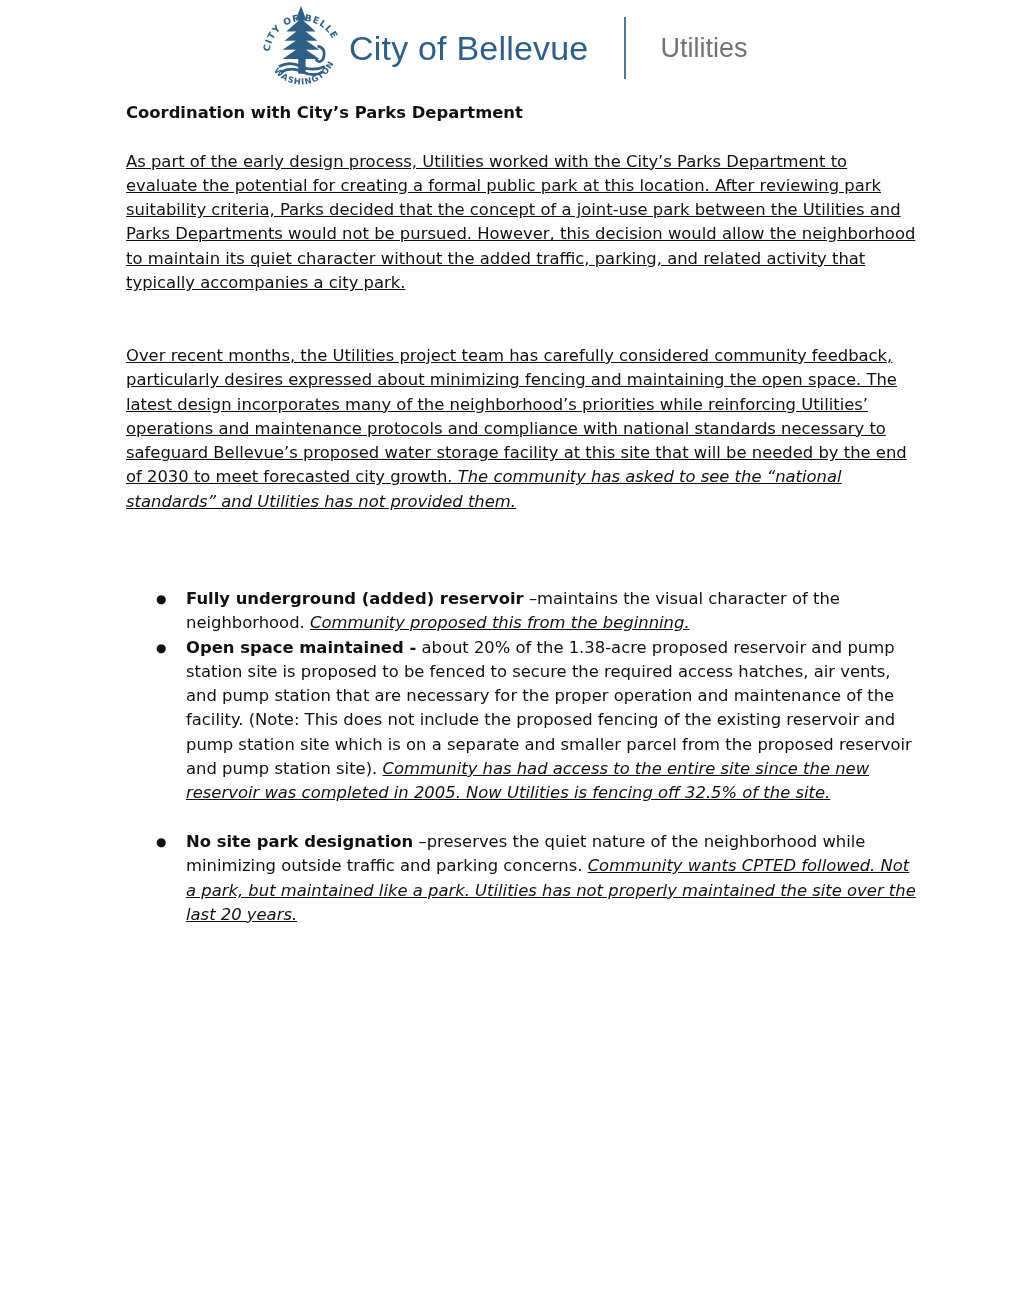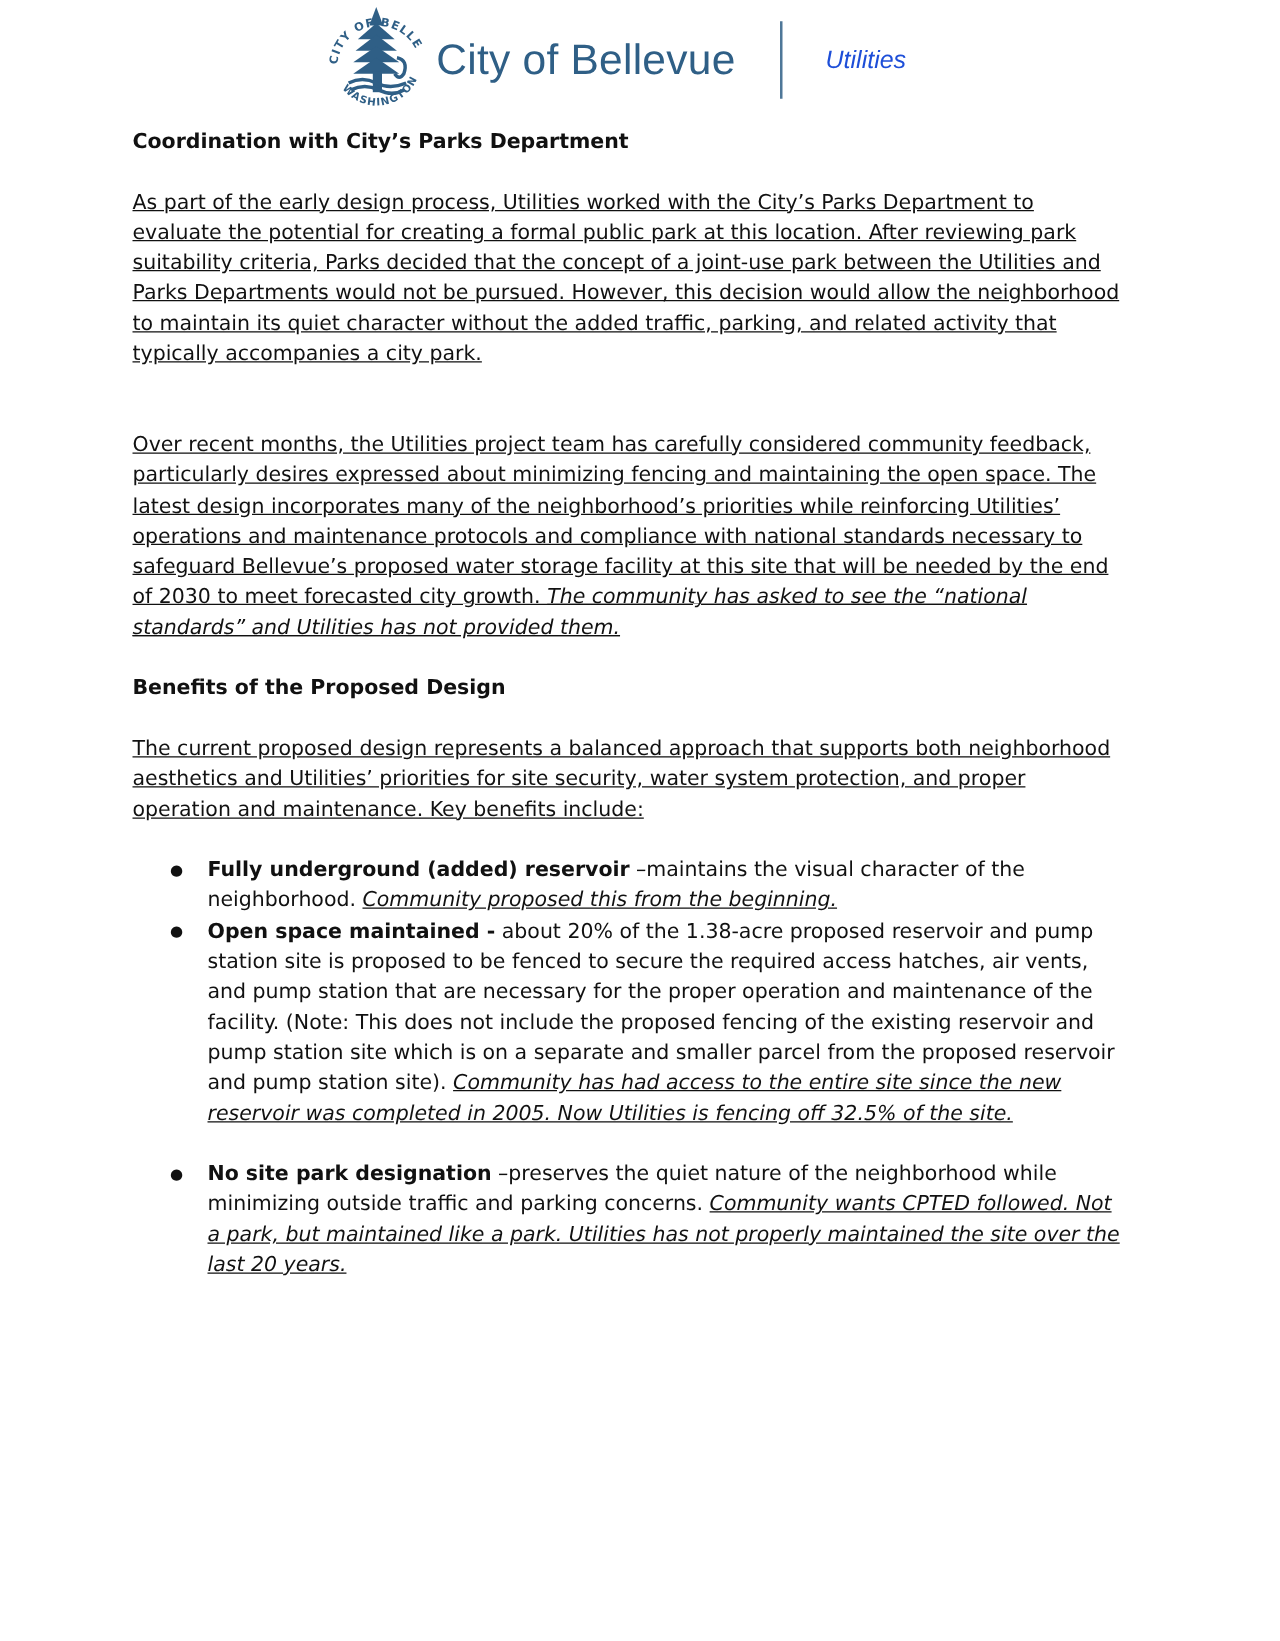--- a/index.html
+++ b/index.html
@@ -13,24 +13,24 @@
     }
     .seal { width: 92px; height: 92px; flex: 0 0 auto; }
     .brand-name {
       font-family: "Liberation Sans", sans-serif; font-size: 34px; color: #2f5f86;
       margin-left: 2px; letter-spacing: 0.2px; white-space: nowrap;
     }
     .brand-divider {
       width: 2px; height: 62px; background: #2f5f86; margin-left: 36px; margin-right: 34px; opacity: 0.85;
     }
     .brand-dept {
-      font-family: "Liberation Sans", sans-serif; font-size: 20px; color: #1d4ed8; white-space: nowrap; font-style: italic;
+      font-family: "Liberation Sans", sans-serif; font-size: 27px; color: #737373; white-space: nowrap;
     }
     .content {
-      position: absolute; top: 101px; left: 106px; width: 790px;
+      position: absolute; top: 101px; left: 126px; width: 790px;
       font-size: 16.4px; line-height: 24.3px;
     }
     .content h2 {
       font-size: 16.4px; font-weight: bold; margin: 0; line-height: 24.3px;
     }
     .content p { margin: 0; text-decoration: underline; }
     .gap { height: 24.3px; }
     .note { font-style: italic; text-decoration: underline; }
     ul.benefits { list-style: none; margin: 0; padding: 0; }
     ul.benefits li { position: relative; padding-left: 60px; }
@@ -77,23 +77,21 @@
   </section>
   <div class="gap"></div>
 
   <section>
     <div class="gap"></div>
     <p><span>Over recent months, the Utilities project team has carefully considered community feedback, particularly desires expressed about minimizing fencing and maintaining the open space. The latest design incorporates many of the neighborhood’s priorities while reinforcing Utilities’ operations and maintenance protocols and compliance with national standards necessary to safeguard Bellevue’s proposed water storage facility at this site that will be needed by the end of 2030 to meet forecasted city growth. </span><span class="note">The community has asked to see the “national standards” and Utilities has not provided them.</span></p>
   </section>
   <div class="gap"></div>
 
   <section>
-    <h2>Benefits of the Proposed Design</h2>
     <div class="gap"></div>
-    <p>The current proposed design represents a balanced approach that supports both neighborhood aesthetics and Utilities’ priorities for site security, water system protection, and proper operation and maintenance. Key benefits include:</p>
     <div class="gap"></div>
     <ul class="benefits">
       <li>
         <span class="bullet">●</span>
         <strong>Fully underground (added) reservoir</strong><span> –maintains the visual character of the neighborhood. </span><span class="note">Community proposed this from the beginning.</span>
       </li>
       <li>
         <span class="bullet">●</span>
         <strong>Open space maintained -</strong><span> about 20% of the 1.38-acre proposed reservoir and pump station site is proposed to be fenced to secure the required access hatches, air vents, and pump station that are necessary for the proper operation and maintenance of the facility. (Note: This does not include the proposed fencing of the existing reservoir and pump station site which is on a separate and smaller parcel from the proposed reservoir and pump station site). </span><span class="note">Community has had access to the entire site since the new reservoir was completed in 2005. Now Utilities is fencing off 32.5% of the site.</span>
       </li>

